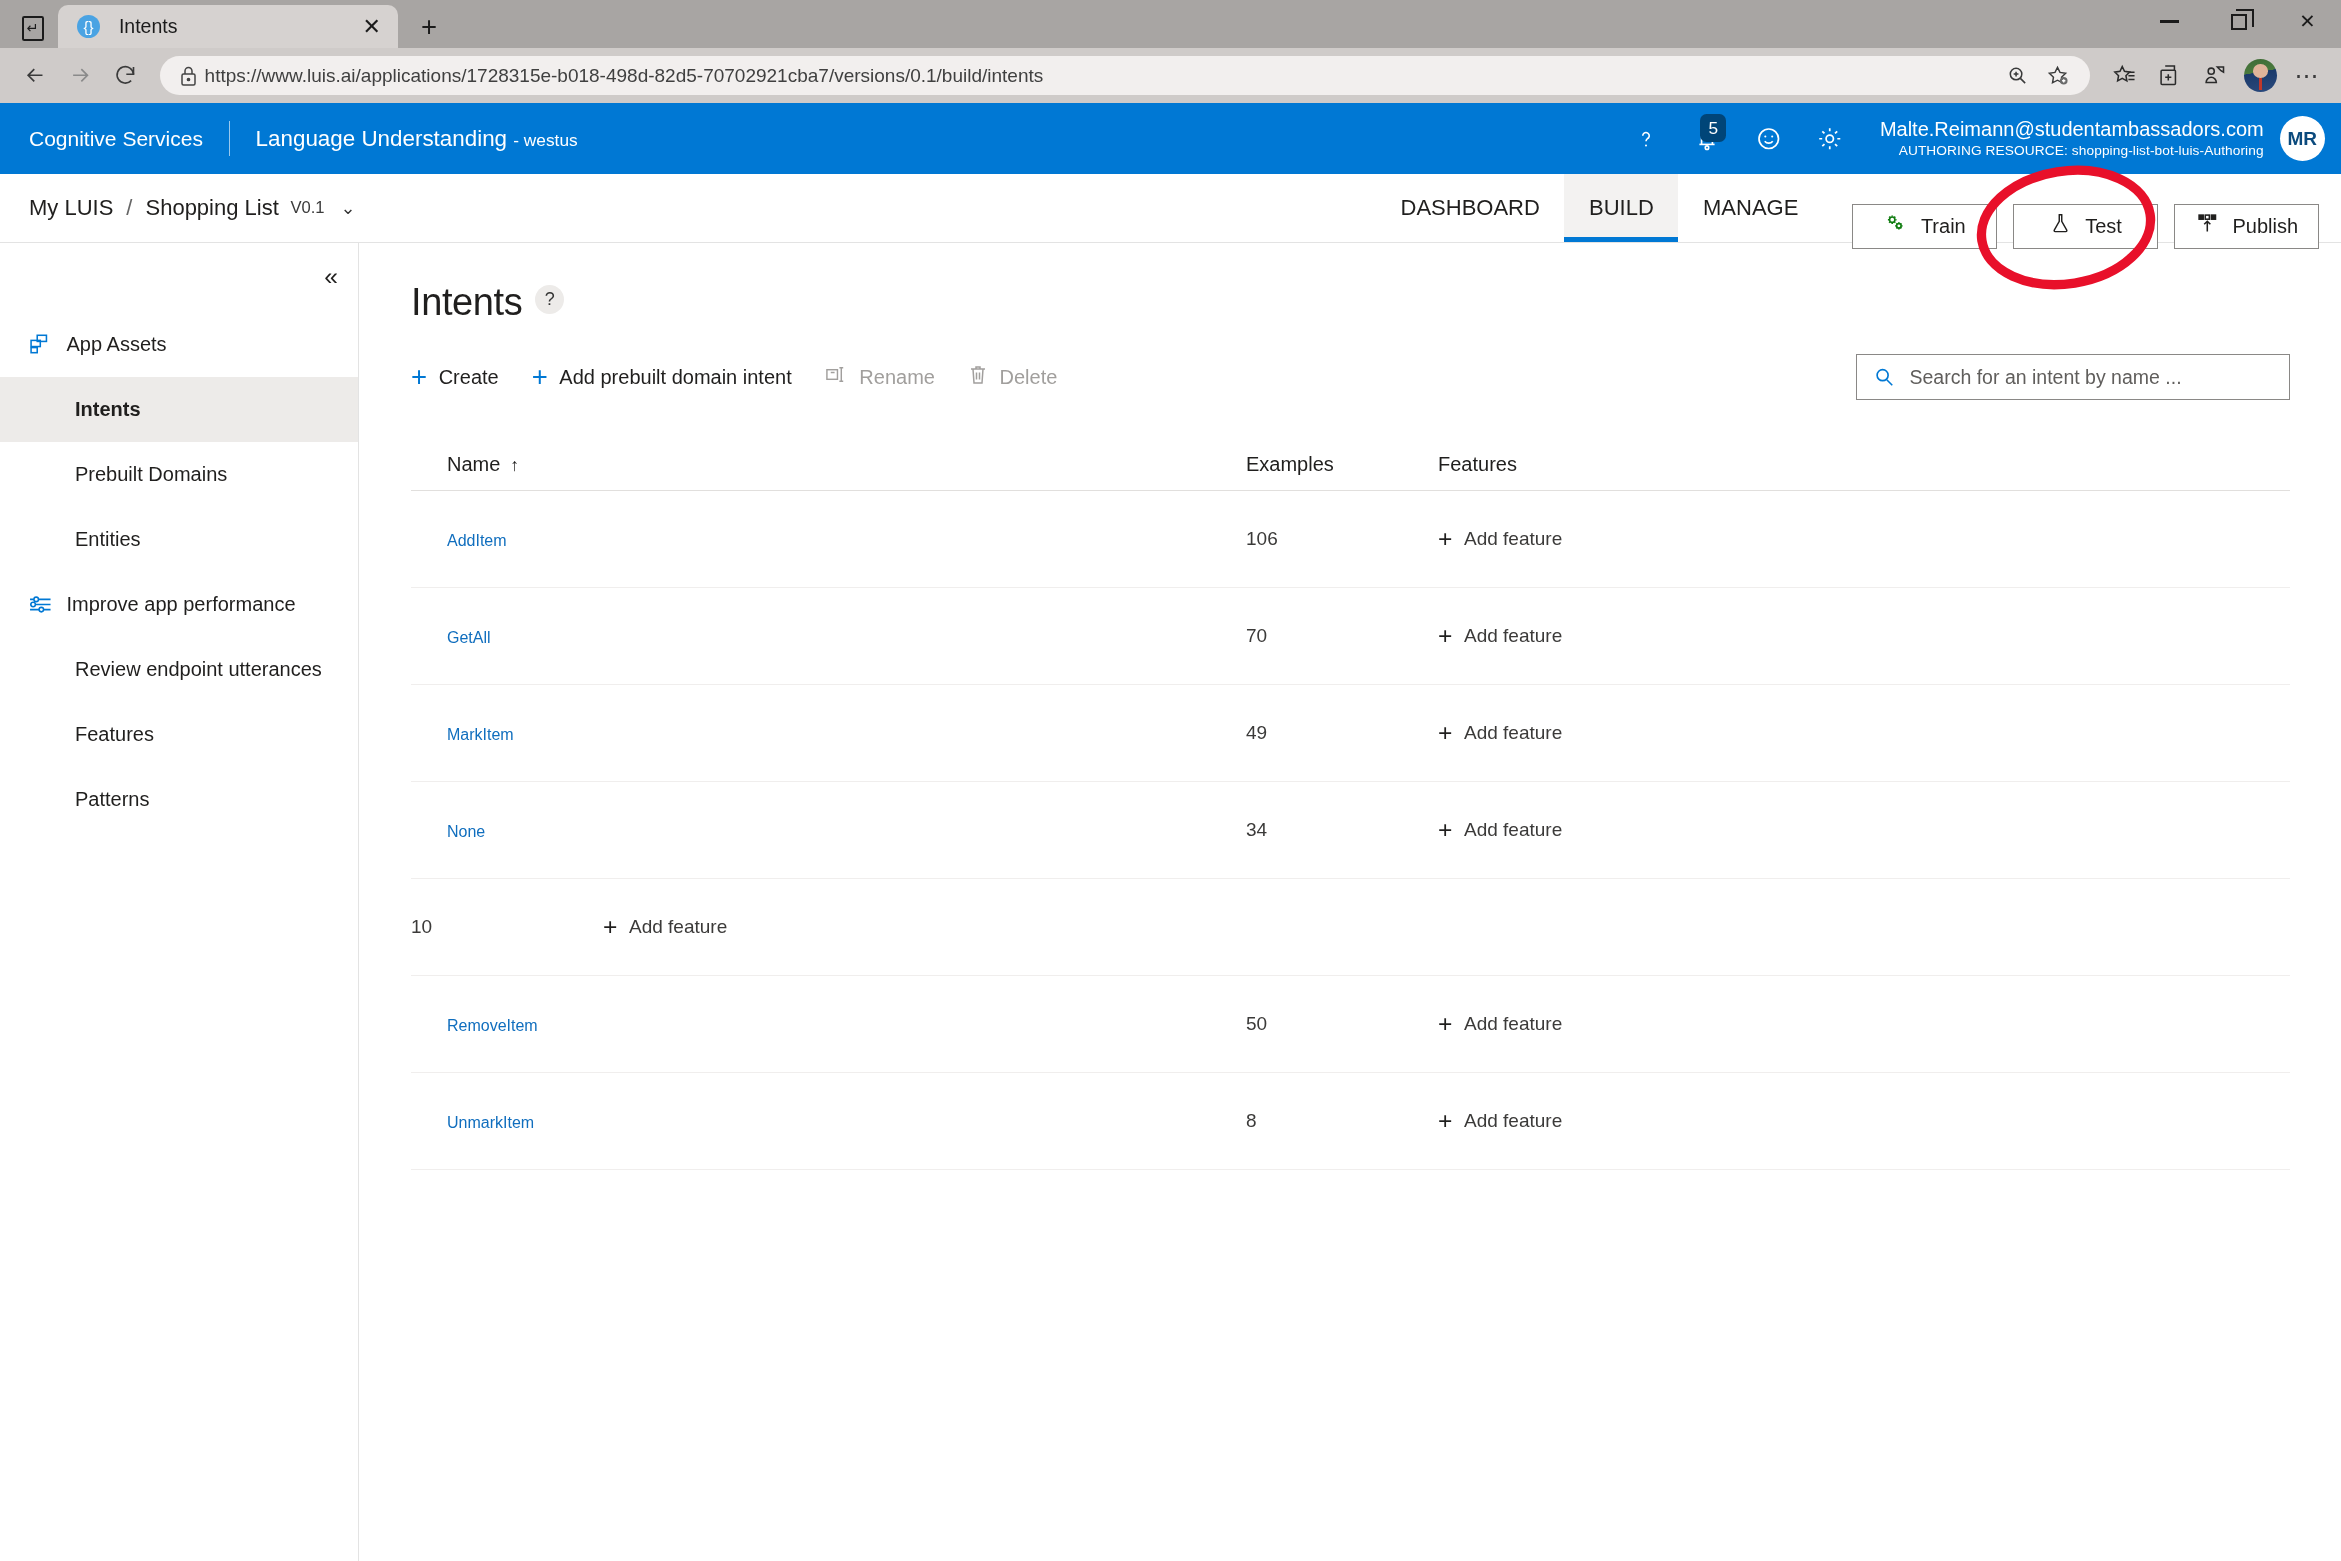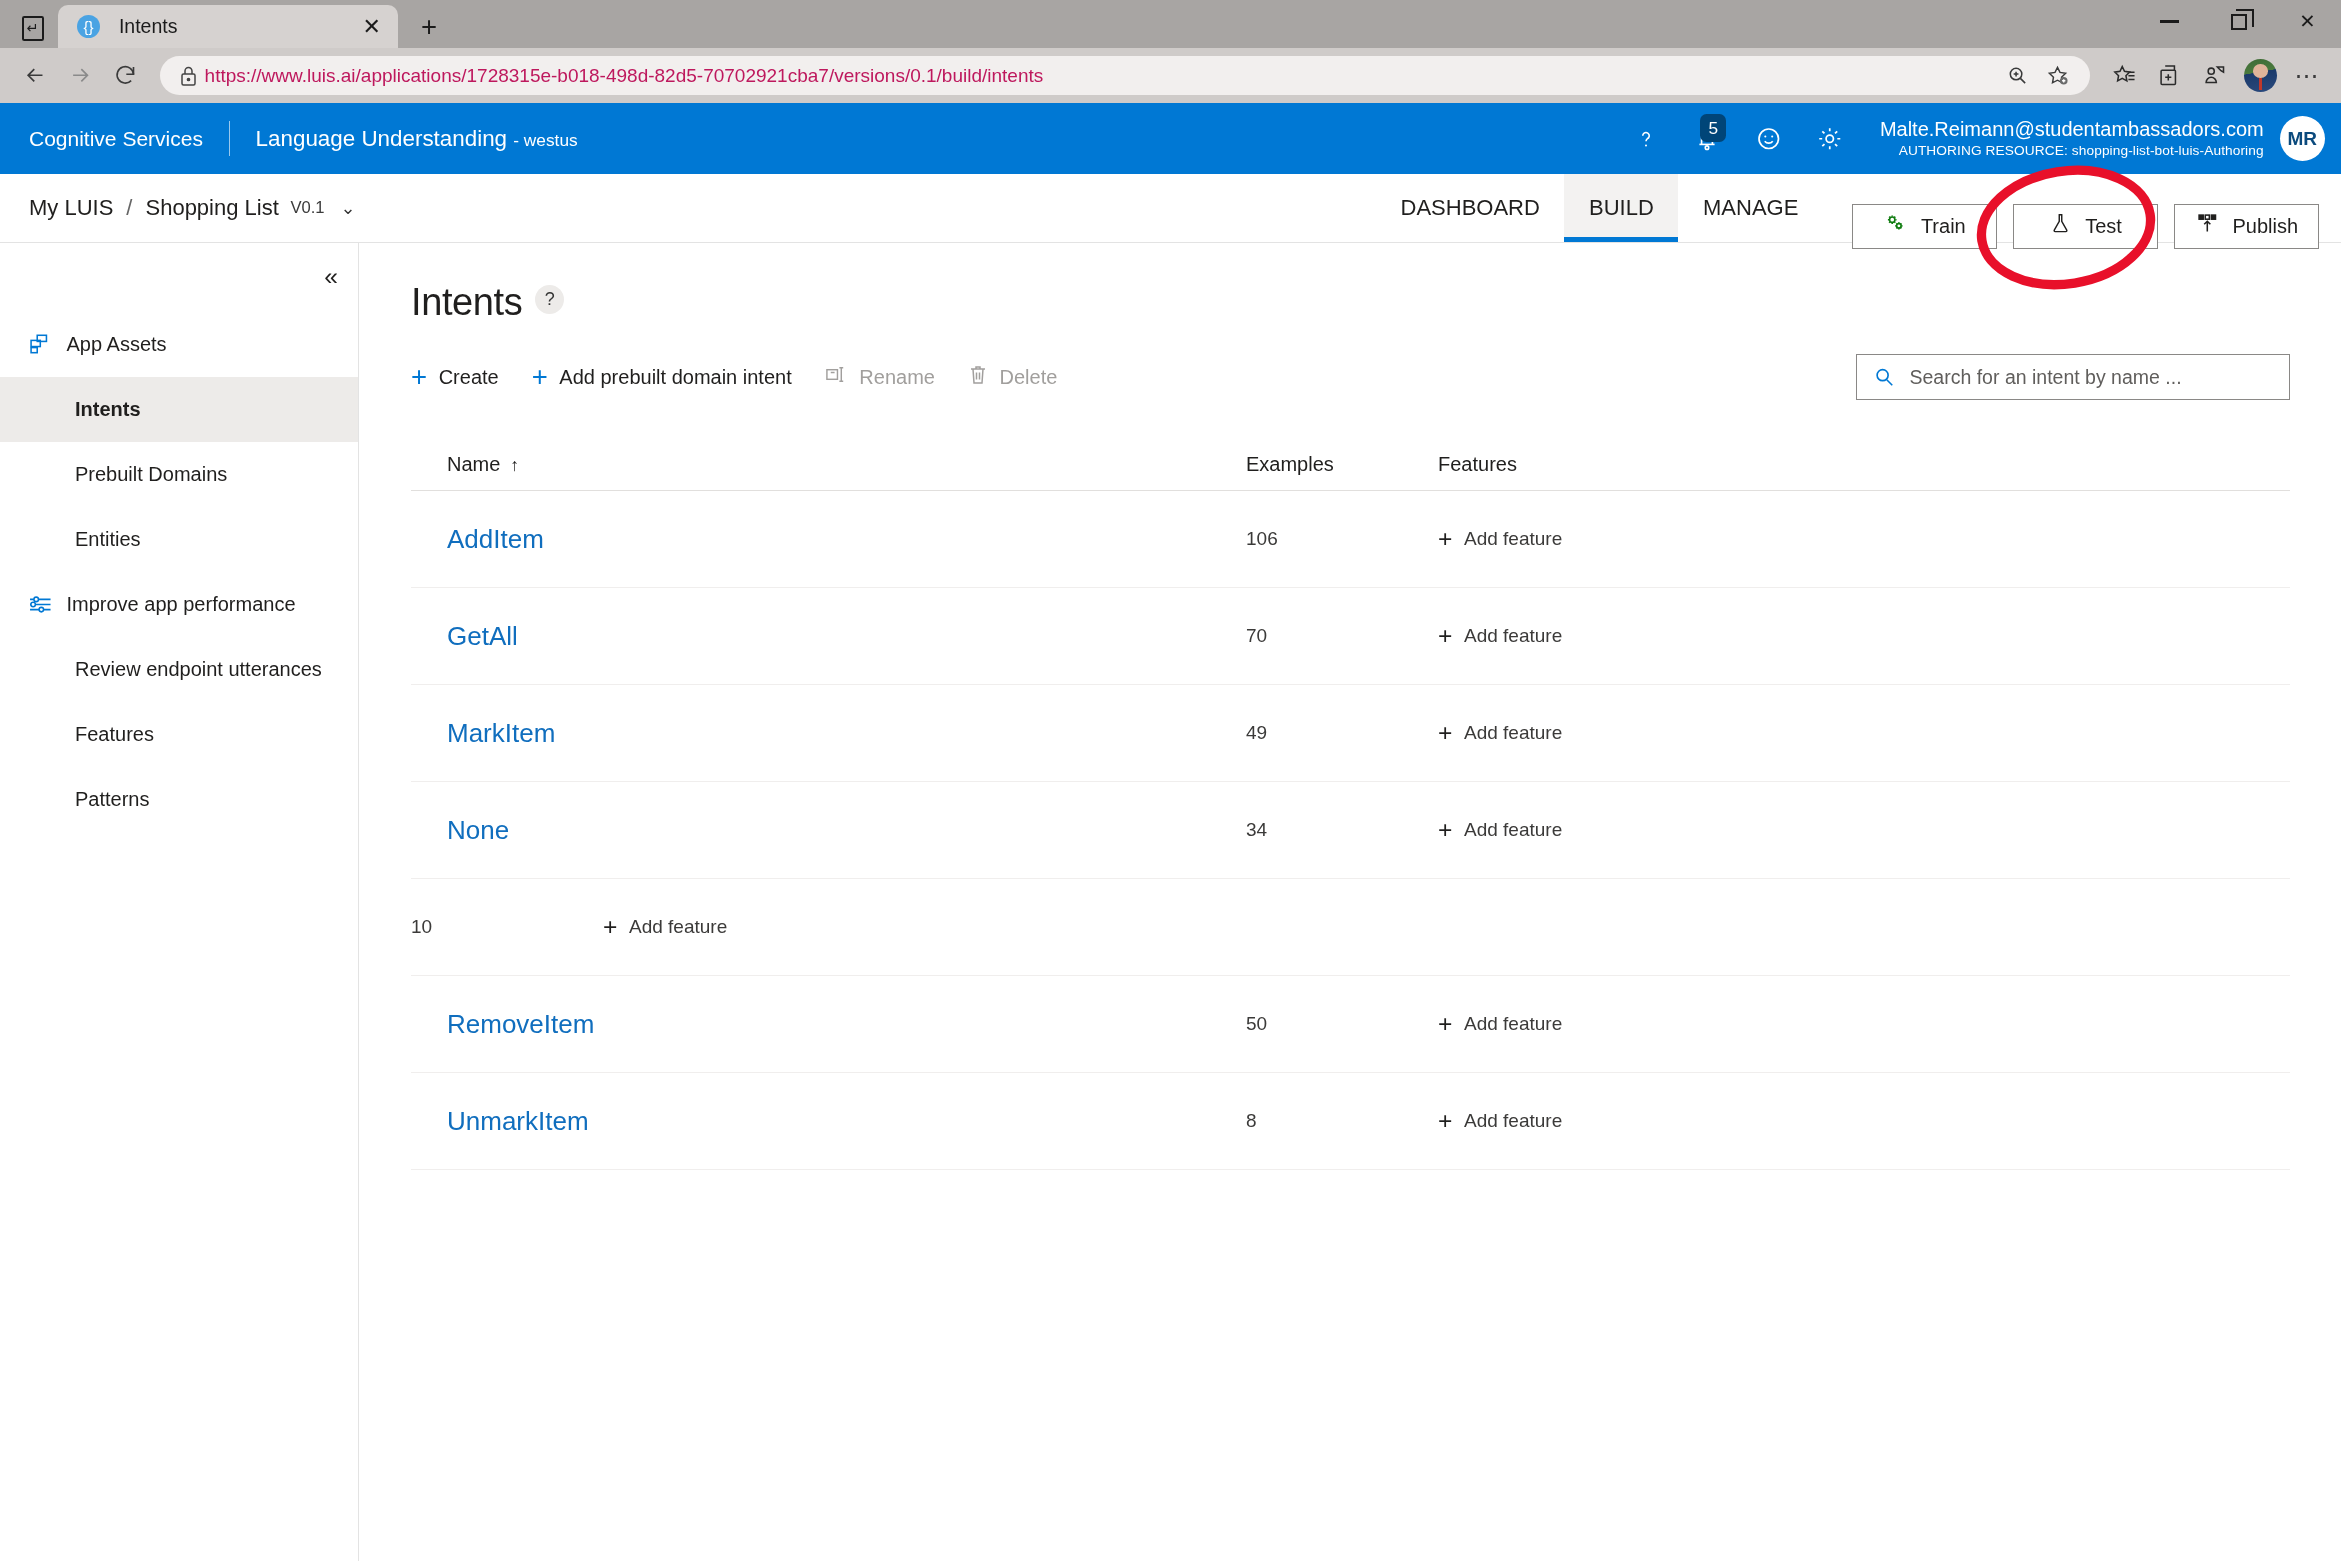--- a/index.html
+++ b/index.html
@@ -103,21 +103,21 @@
     background: #f2efee;
     border-radius: 19.5px;
     display: flex; align-items: center;
     padding: 0 13px;
     margin: 0 11.6px;
     min-width: 0;
   }
   .lock { width: 32px; display: flex; justify-content: center; color: #444; flex: 0 0 auto; }
   .url {
     flex: 1 1 auto;
-    font-size: 19px; color: #be185d;
+    font-size: 19px; color: #404040;
     white-space: nowrap; overflow: hidden; text-overflow: ellipsis;
   }
   .addr-right { display: flex; align-items: center; flex: 0 0 auto; }
   .addr-right .nav-icon { width: 40px; height: 40px; }
   .tb-icons { display: flex; align-items: center; flex: 0 0 auto; }
   .avatar-photo {
     width: 33px; height: 33px; border-radius: 50%;
     background: linear-gradient(170deg,#3f6b35 0%,#4a7a3e 40%,#1b3a6b 41%,#2b4a7d 100%);
     position: relative; overflow: hidden;
     margin: 0 7.2px;
@@ -288,21 +288,21 @@
   .col-name { flex: 0 0 835px; padding-left: 36px; }
   .col-ex { flex: 0 0 192px; }
   .col-feat { flex: 1 1 auto; }
   .sort-arrow { margin-left: 10px; font-size: 17.3px; }
   .tbl-row {
     display: flex; align-items: center;
     height: 97px;
     border-bottom: 0.7px solid #f0eeed;
   }
   .cell { font-size: 20px; color: #201f1e; }
-  .intent-link { color: #106ebe; font-size: 26px; }
+  .intent-link { color: #106ebe; font-size: 16px; }
   .ex-count { font-size: 19px; color: #3b3a39; }
   .add-feature { display: flex; align-items: center; gap: 11.6px; font-size: 19px; color: #3b3a39; }
   .af-plus { font-size: 24.6px; color: #201f1e; font-weight: 300; line-height: 1; }
 
   
   .annot {
     position: absolute;
     pointer-events: none;
     z-index: 50;
   }

